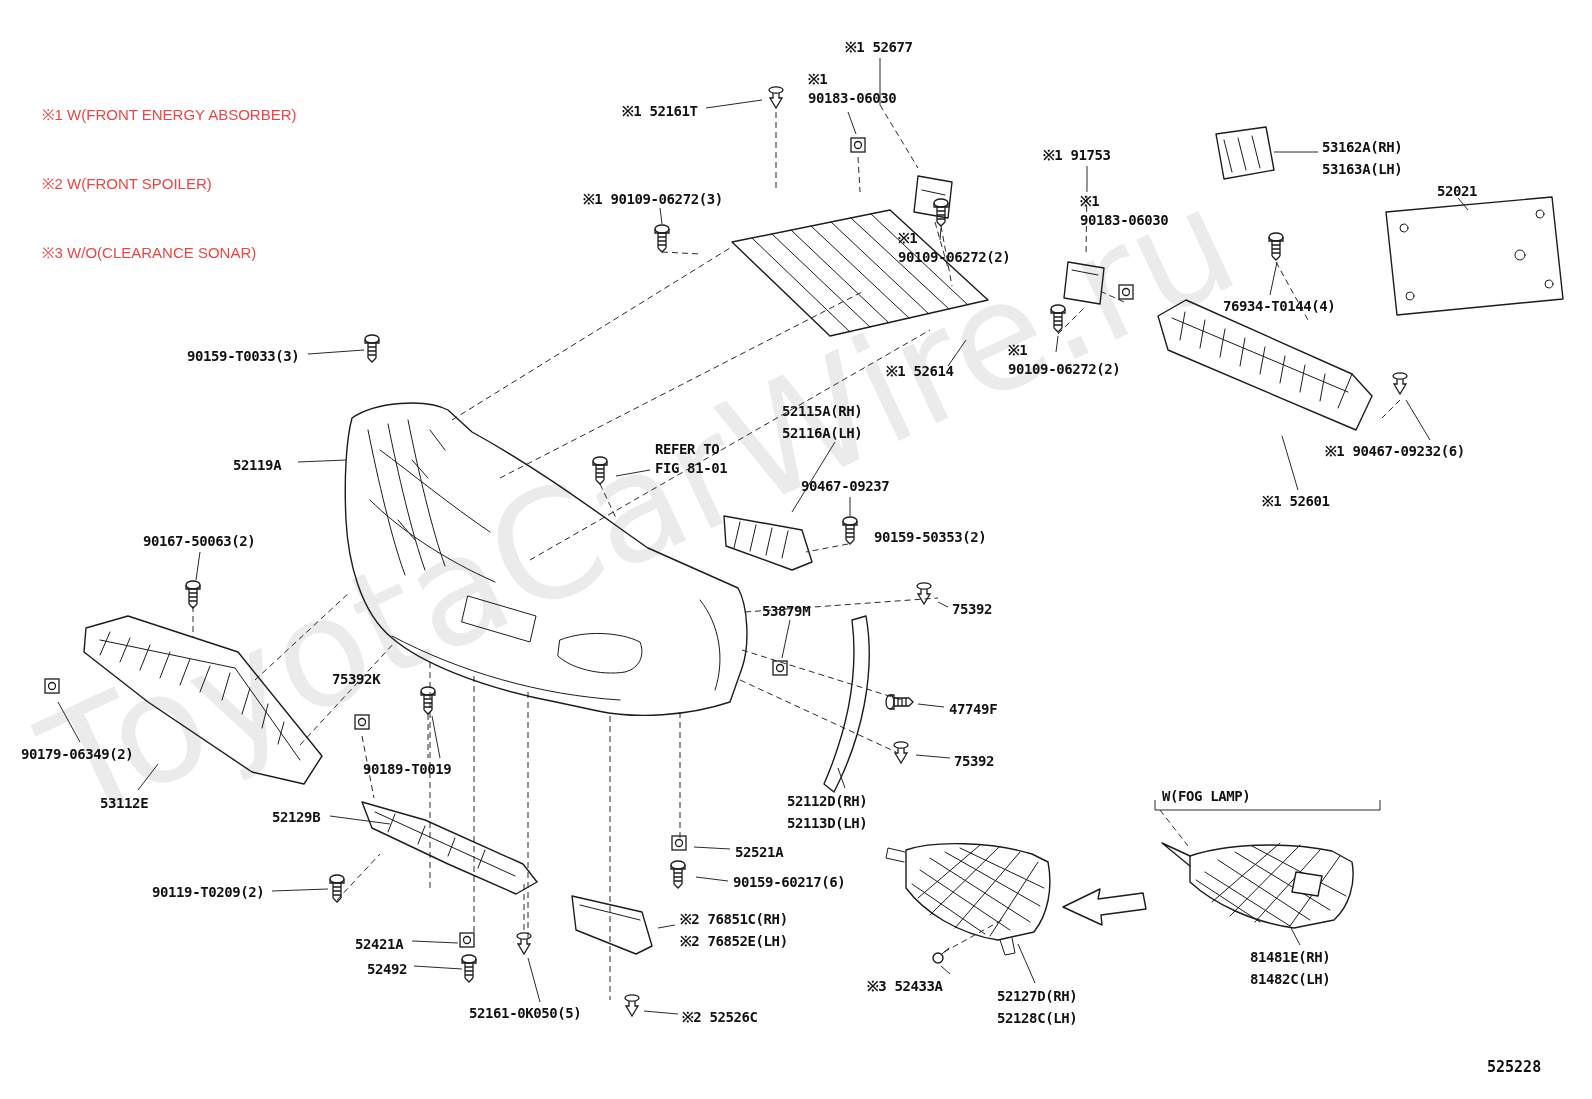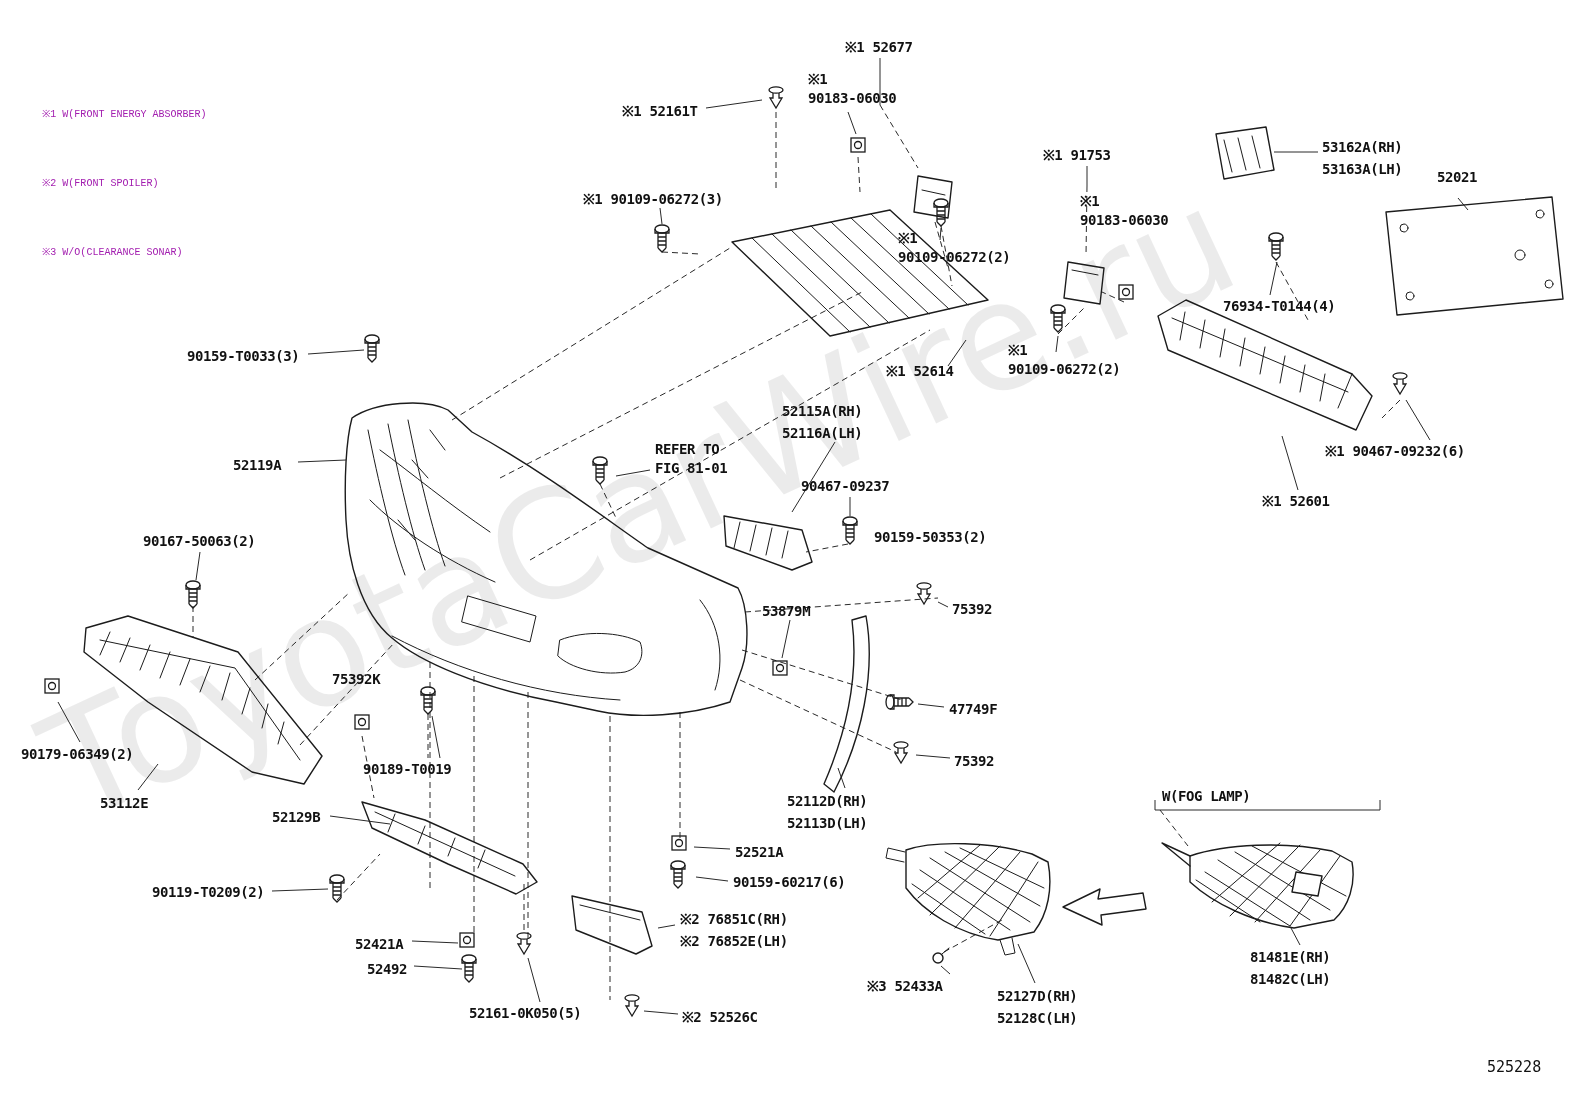--- a/index.html
+++ b/index.html
@@ -6,29 +6,29 @@
   .canvas{
     position:relative;width:1592px;height:1099px;background:#fff;overflow:hidden;
     font-family:"DejaVu Sans Mono","Liberation Mono",monospace;color:#111;
   }
   .lbl{
     position:absolute;font-weight:700;font-size:14px;line-height:19px;
     white-space:pre-line;letter-spacing:-0.4px;color:#111;
   }
   .lbl.lg{font-size:14px;line-height:22px;}
   .notes{
-    position:absolute;left:42px;top:57px;font-size:10px;line-height:23px;
-    font-family:Liberation Mono, monospace;color:#a21caf;white-space:pre;
+    position:absolute;left:42px;top:57px;font-size:15px;line-height:23px;
+    font-family:Liberation Sans, sans-serif;color:#ef4444;white-space:pre;
   }
   .watermark{
     position:absolute;left:55px;top:690px;font-size:150px;font-weight:400;
     color:rgba(0,0,0,0.08);transform:rotate(-25deg);transform-origin:left center;
     font-family:"DejaVu Sans","Liberation Sans",sans-serif;white-space:nowrap;pointer-events:none;
   }
-  .sheet{position:absolute;left:1487px;top:1058px;font-size:15px;font-weight:400;}
+  .sheet{position:absolute;left:1487px;top:1058px;font-size:15px;font-weight:700;}
   svg.art{position:absolute;left:0;top:0;}
   .dash{stroke:#2a2a2a;stroke-width:1;fill:none;stroke-dasharray:6 4;}
   .solid{stroke:#2a2a2a;stroke-width:1;fill:none;}
   .part{stroke:#1c1c1c;stroke-width:1.4;fill:none;stroke-linejoin:round;stroke-linecap:round;}
   .fine{stroke:#1c1c1c;stroke-width:1;fill:none;stroke-linejoin:round;stroke-linecap:round;}
 </style>
 </head>
 <body>
 
 <div class="canvas">
@@ -269,21 +269,21 @@
   <div class="lbl lg" style="left:845px;top:36px">※1 52677</div>
   <div class="lbl" style="left:808px;top:70px">※1
 90183-06030</div>
   <div class="lbl lg" style="left:622px;top:100px">※1 52161T</div>
   <div class="lbl" style="left:583px;top:190px">※1 90109-06272(3)</div>
   <div class="lbl lg" style="left:1043px;top:144px">※1 91753</div>
   <div class="lbl" style="left:1080px;top:192px">※1
 90183-06030</div>
   <div class="lbl lg" style="left:1322px;top:136px">53162A(RH)
 53163A(LH)</div>
-  <div class="lbl lg" style="left:1437px;top:166px">52021</div>
+  <div class="lbl lg" style="left:1437px;top:180px">52021</div>
   <div class="lbl" style="left:898px;top:229px">※1
 90109-06272(2)</div>
   <div class="lbl" style="left:1223px;top:297px">76934-T0144(4)</div>
   <div class="lbl" style="left:1008px;top:341px">※1
 90109-06272(2)</div>
   <div class="lbl lg" style="left:886px;top:360px">※1 52614</div>
   <div class="lbl" style="left:187px;top:347px">90159-T0033(3)</div>
   <div class="lbl lg" style="left:782px;top:400px">52115A(RH)
 52116A(LH)</div>
   <div class="lbl lg" style="left:233px;top:454px">52119A</div>

